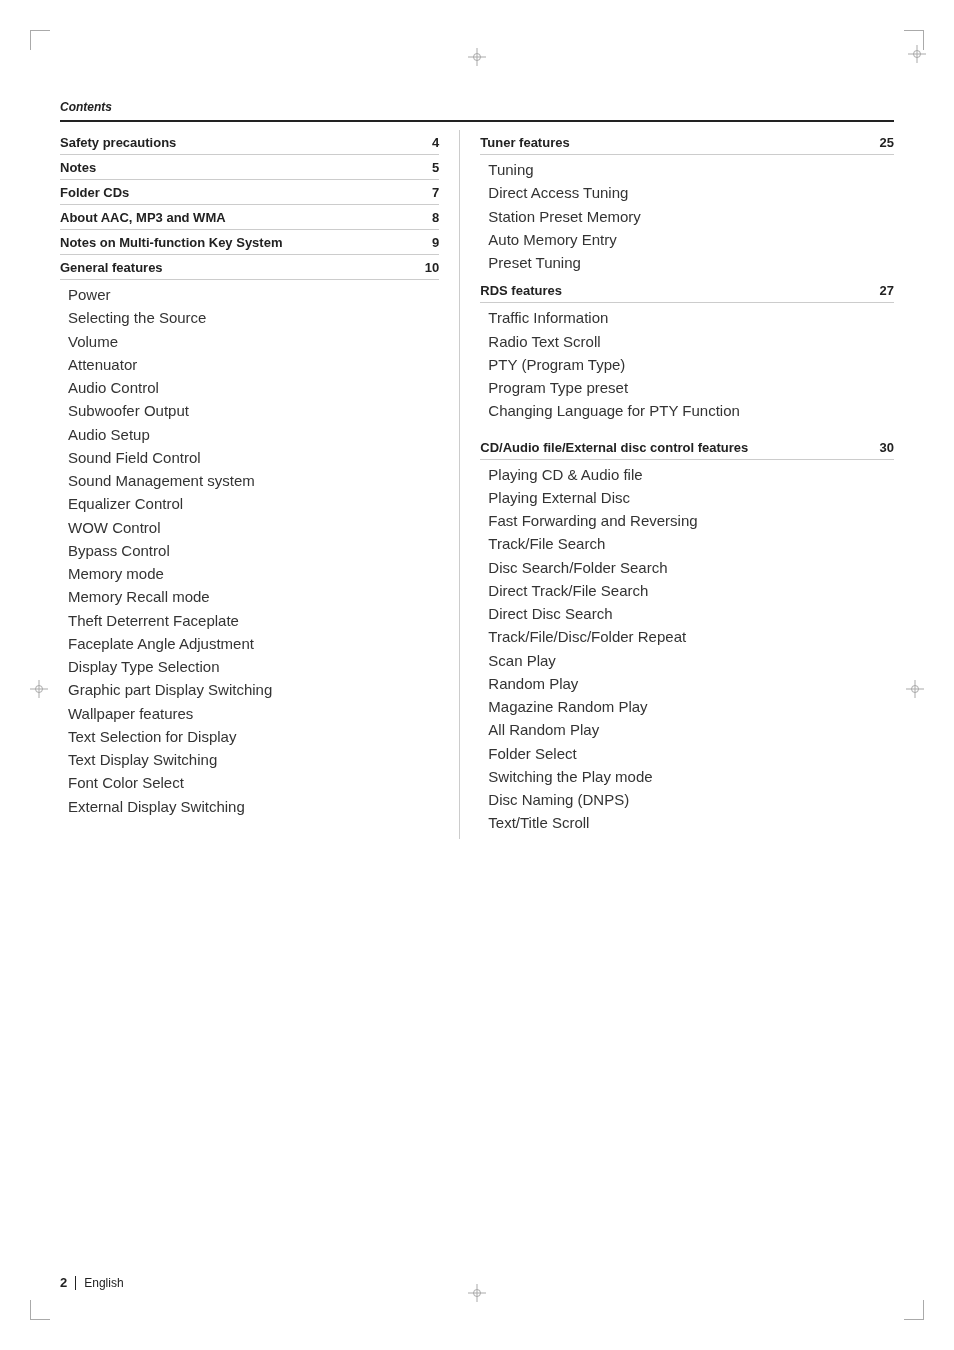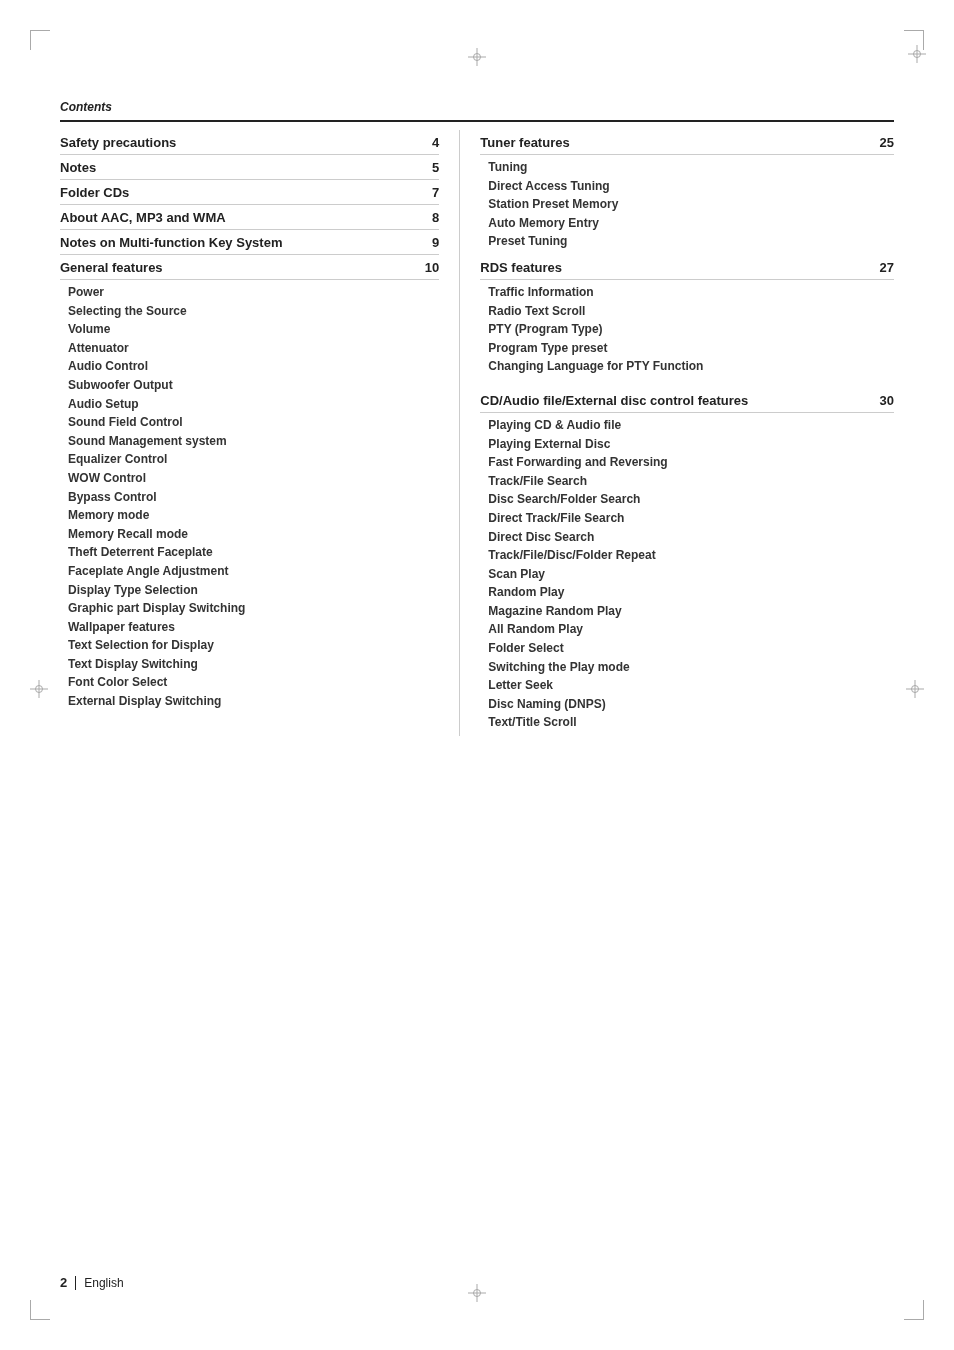--- a/index.html
+++ b/index.html
@@ -128,22 +128,22 @@
     .toc-section-title {
       font-weight: bold;
     }
 
     
     .toc-sub-list {
       margin: 3px 0 4px 8px;
     }
 
     .toc-sub-item {
-      font-size: 12px;
-      font-weight: bold;
+      font-size: 15px;
+      font-weight: normal;
       color: #333;
       line-height: 1.55;
     }
 
     
     .page-footer {
       position: absolute;
       bottom: 60px;
       left: 60px;
       font-size: 12px;
@@ -302,21 +302,20 @@
             <div class="toc-sub-item">Disc Search/Folder Search</div>
             <div class="toc-sub-item">Direct Track/File Search</div>
             <div class="toc-sub-item">Direct Disc Search</div>
             <div class="toc-sub-item">Track/File/Disc/Folder Repeat</div>
             <div class="toc-sub-item">Scan Play</div>
             <div class="toc-sub-item">Random Play</div>
             <div class="toc-sub-item">Magazine Random Play</div>
             <div class="toc-sub-item">All Random Play</div>
             <div class="toc-sub-item">Folder Select</div>
             <div class="toc-sub-item">Switching the Play mode</div>
-            <div class="toc-sub-item">Letter Seek</div>
             <div class="toc-sub-item">Disc Naming (DNPS)</div>
             <div class="toc-sub-item">Text/Title Scroll</div>
           </div>
         </div>
       </div>
 
   </div>
 </div>
 
 <div class="page-footer">

